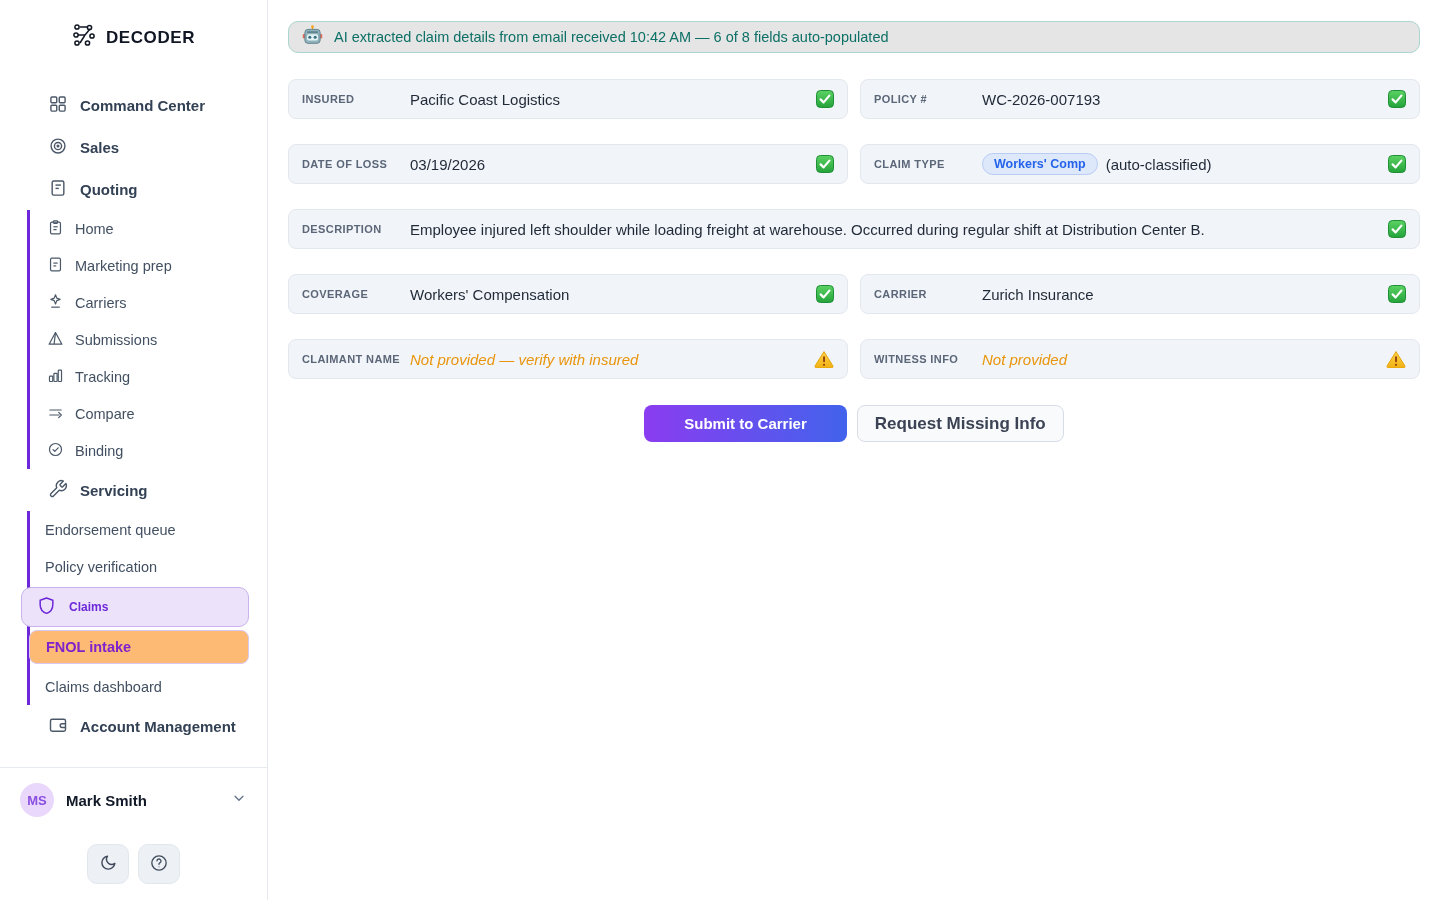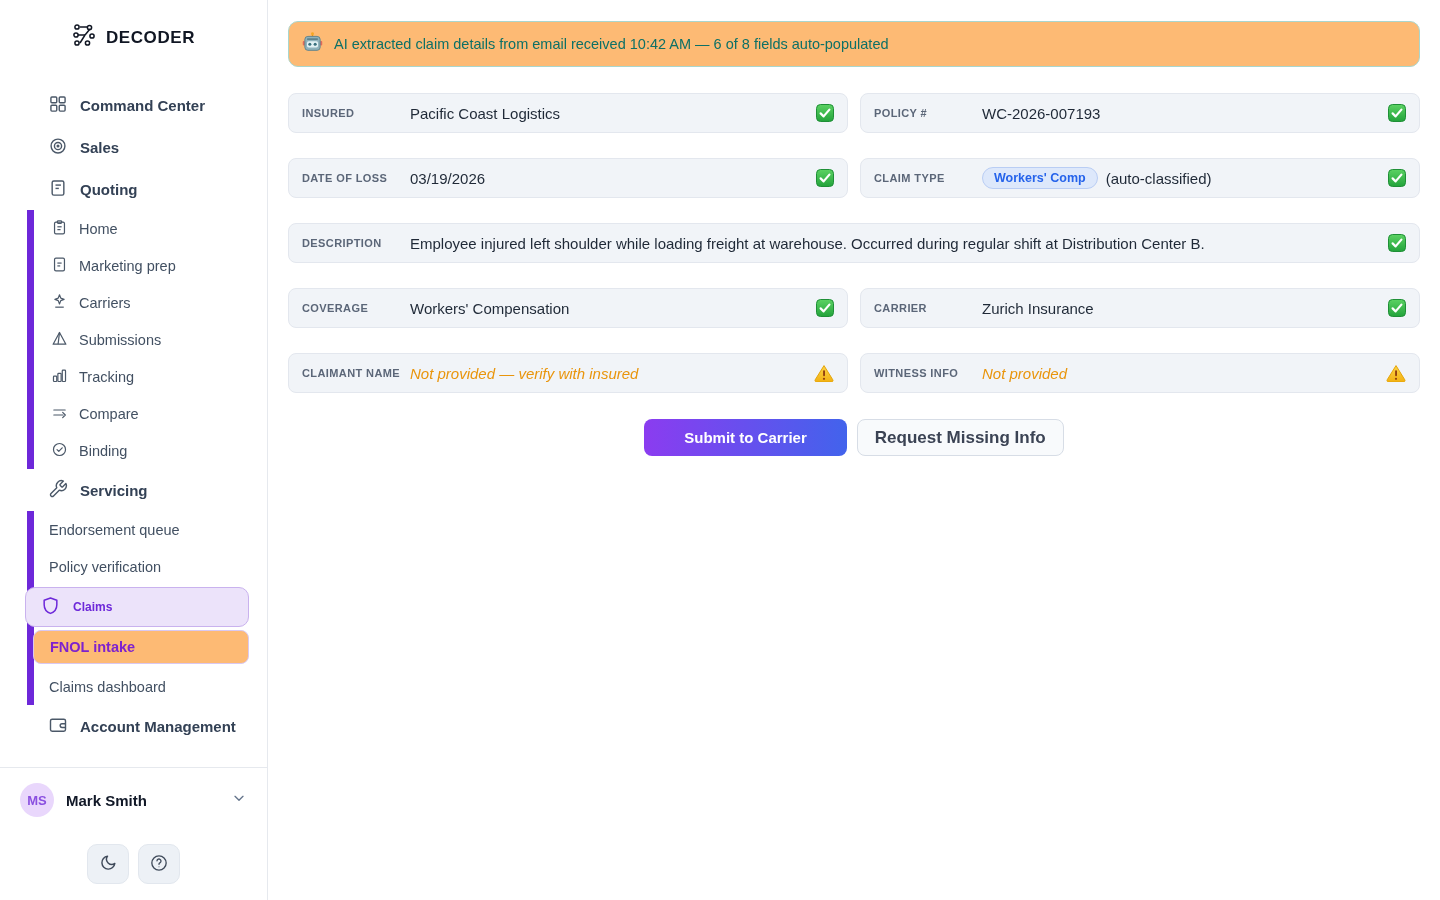--- a/index.html
+++ b/index.html
@@ -8,21 +8,21 @@
   .app { display:flex; width:1440px; height:900px; }
 
   
   .sidebar { width:268px; flex-shrink:0; border-right:1px solid #e6e9ee; display:flex; flex-direction:column; background:#fff; }
   .logo-row { display:flex; align-items:center; justify-content:center; gap:9px; padding:23px 0 8px; }
   .logo-word { font-size:17px; font-weight:800; letter-spacing:.6px; color:#101623; }
   .nav { flex:1; padding-top:24px; overflow:hidden; }
   .nav-item { height:42px; display:flex; align-items:center; gap:12px; padding-left:48px;
     font-size:15px; font-weight:600; color:#334155; cursor:pointer; }
   .nav-item svg, .sub-item svg { flex-shrink:0; }
-  .sub-group { margin-left:27px; border-left:7px solid #6d28d9; }
+  .sub-group { margin-left:27px; border-left:3px solid #6d28d9; }
   .sub-item { height:37px; display:flex; align-items:center; gap:11px; padding-left:17px;
     font-size:14.5px; color:#425062; cursor:pointer; }
   .sub-plain { height:37px; display:flex; align-items:center; padding-left:15px;
     font-size:14.5px; color:#425062; cursor:pointer; }
   .active-claims { height:40px; margin:2px 18px 3px -9px; background:#ece3fa; border:1px solid #c9b2ee;
     border-radius:10px; display:flex; align-items:center; gap:13px; padding-left:15px;
     color:#6d28d9; font-weight:700; font-size:12px; cursor:pointer; }
   .active-fnol { height:34px; margin:1px 18px 4px -1px; background:#fdba74; border:1px solid #d9c8f1;
     border-radius:8px; display:flex; align-items:center; padding-left:16px;
     color:#7e22ce; font-weight:700; font-size:14.5px; cursor:pointer; }
@@ -30,21 +30,21 @@
   .user-row { display:flex; align-items:center; cursor:pointer; }
   .avatar { width:34px; height:34px; border-radius:50%; background:#e9d7fc; color:#8a4fe0;
     font-weight:700; font-size:13px; display:flex; align-items:center; justify-content:center; }
   .user-name { margin-left:12px; font-size:15px; font-weight:600; color:#111827; flex:1; }
   .util-row { display:flex; justify-content:center; gap:9px; margin-top:27px; }
   .util-btn { width:42px; height:40px; border-radius:10px; background:#edf1f6; border:1px solid #e2e7ee;
     display:flex; align-items:center; justify-content:center; cursor:pointer; }
 
   
   .main { flex:1; padding:21px 20px; }
-  .banner { height:46px; background:#fdba74; border:1px solid #a9d6cd; border-radius:10px;
+  .banner { height:32px; background:#e5e5e5; border:1px solid #a9d6cd; border-radius:10px;
     display:flex; align-items:center; gap:11px; padding:0 13px; margin-bottom:18px; }
   .banner-text { font-size:14.5px; color:#0d7066; font-weight:500; }
   .grid { display:grid; grid-template-columns:1fr 1fr; column-gap:12px; row-gap:17px; }
   .field { height:40px; background:#f1f4f8; border:1px solid #e3e7ee; border-radius:8px;
     display:flex; align-items:center; padding:0 13px; cursor:pointer;margin-top:8px; }
   .field.full { grid-column:1 / 3; }
   .f-label { width:108px; flex-shrink:0; font-size:11px; font-weight:700; letter-spacing:.4px; color:#5b6678; }
   .f-value { font-size:15px; color:#1f2937; white-space:nowrap; }
   .f-value.missing { color:#e9950c; font-style:italic; }
   .badge { background:#dde8fb; border:1px solid #b9cdf4; color:#2563eb; font-size:12.5px;

